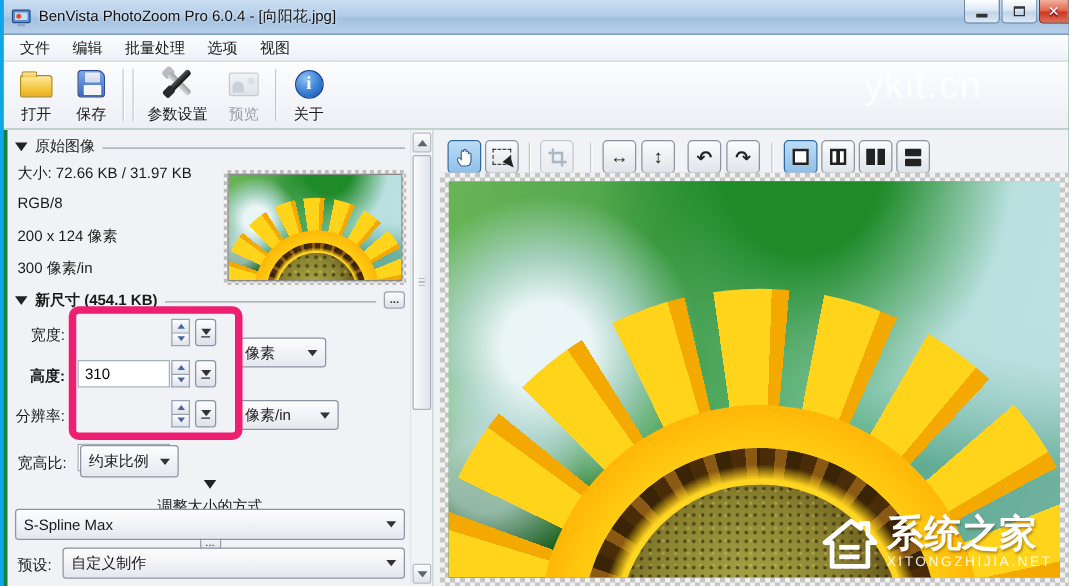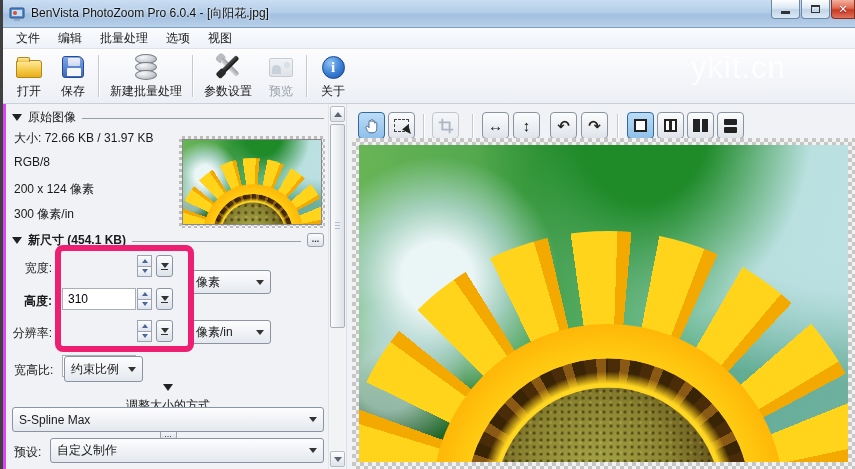--- a/index.html
+++ b/index.html
@@ -1,18 +1,18 @@
 <!DOCTYPE html>
 <html><head>
 <meta charset="utf-8">
 <style>
   * { margin:0; padding:0; box-sizing:border-box; }
   html,body { width:855px; height:469px; overflow:hidden; }
   body { font-family:"Liberation Sans","DejaVu Sans",sans-serif; font-size:12px; color:#1a1a1a; background:#f0f2f5; }
-  .window { position:relative; width:855px; height:469px; border-left:3px solid #404040; background:#d946ef; }
+  .window { position:relative; width:855px; height:469px; border-left:3px solid #0ea5e9; background:#15803d; }
 
   
   .titlebar { position:relative; height:28px; background:linear-gradient(#cadef2 0%, #b3cde8 45%, #a2c0e0 55%, #b8d0ea 100%); border-bottom:1px solid #7f9fbf; display:flex; align-items:center; padding-left:6px; }
   .app-icon { width:16px; height:16px; margin-right:6px; }
   .title-text { font-size:12px; color:#111; text-shadow:0 0 3px #fff; }
   .caption-buttons { position:absolute; right:0; top:0; display:flex; }
   .cap-btn { width:29px; height:19px; border:1px solid #6e87a3; border-top:none; border-radius:0 0 4px 4px; background:linear-gradient(#fdfeff, #dce8f4 45%, #c2d4e8 55%, #dbe9f6); margin-left:1px; display:flex; align-items:center; justify-content:center; }
   .cap-btn.close { width:24px; background:linear-gradient(#f2b0a0, #e06a50 45%, #c83a22 55%, #e0705c); border-color:#8a3020; border-radius:0 0 0 4px; }
   .glyph-min { width:9px; height:3px; background:#333; margin-top:6px; }
   .glyph-max { width:9px; height:8px; border:1px solid #333; border-top:2px solid #333; background:transparent; }
@@ -179,30 +179,20 @@
         </div>
       <span class="tool-label">打开</span>
     </div>
     <div class="tool-item">
       <div class="icon-box">
           <div class="floppy-icon"></div>
         </div>
       <span class="tool-label">保存</span>
     </div>
     <div class="tool-sep"></div>
-    <div class="tool-item">
-      <div class="icon-box">
-        <div class="db-icon">
-          <div class="db-disc" style="top:0;"></div>
-          <div class="db-disc" style="top:8px;"></div>
-          <div class="db-disc" style="top:16px;"></div>
-        </div>
-      </div>
-      <span class="tool-label">新建批量处理</span>
-    </div>
     <div class="tool-sep"></div>
     <div class="tool-item">
       <div class="icon-box">
         <div class="tools-icon">
           <div class="tools-bar2"></div>
             <div class="tools-bar1"></div>
         </div>
       </div>
       <span class="tool-label">参数设置</span>
     </div>
@@ -294,21 +284,21 @@
           </div>
         <div class="spin-half">
             <span class="tri-down-s"></span>
           </div>
       </div>
       <div class="drop-btn" style="left:150px; top:216px;">
         <span style="width:0;height:0;border-left:4px solid transparent;border-right:4px solid transparent;border-top:5px solid #333;"></span>
         <span class="bar"></span>
       </div>
 
-      <div class="combo" style="left:183px; top:166px; width:82px;">
+      <div class="combo" style="left:183px; top:166px; width:72px;">
         <span class="combo-text">像素</span>
         <span class="tri-down-c"></span>
       </div>
       <div class="combo" style="left:183px; top:216px; width:82px;">
         <span class="combo-text">像素/in</span>
         <span class="tri-down-c"></span>
       </div>
 
       <div class="field-label" style="left:8px; top:258px; width:48px; text-align:left;">宽高比:</div>
       <div class="combo" style="left:58px; top:252px; width:79px; height:26px;">
@@ -393,17 +383,28 @@
             <i></i>
           </span>
         </div>
 
       <div class="preview-wrap">
         <div class="scene">
           <div class="petal-star"></div>
           <div class="petal-core"></div>
           <div class="seed-ring"></div>
           <div class="disc"></div>
+          <div class="wm-site">
+            <svg class="wm-house" viewBox="0 0 48 44">
+              <path d="M3 21 L25 3 L33 9 V5 h6 v9 L45 21 H39 V41 H9 V21 Z" fill="none" stroke="#fff" stroke-width="4" stroke-linejoin="round"></path>
+              <rect x="15" y="23" width="17" height="4" fill="#fff"></rect>
+              <rect x="15" y="31" width="17" height="4" fill="#fff"></rect>
+            </svg>
+            <div class="wm-site-text">
+              <span class="wm-site-name">系统之家</span>
+              <span class="wm-site-url">XITONGZHIJIA.NET</span>
+            </div>
+          </div>
         </div>
       </div>
     </div>
   </div>
 </div>
 
 </body></html>

